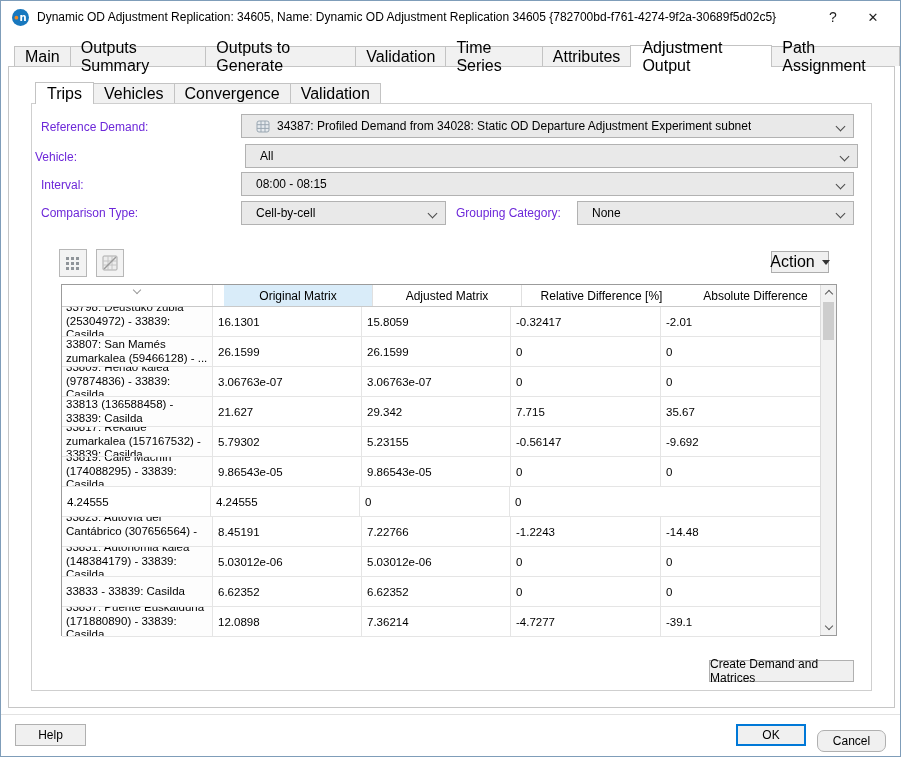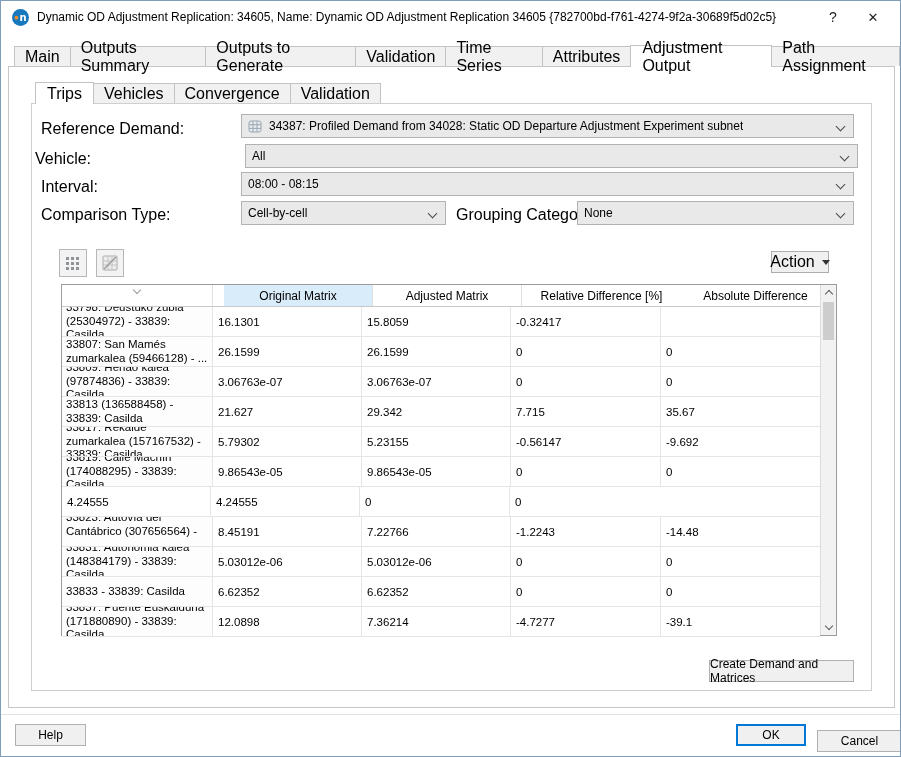--- a/index.html
+++ b/index.html
@@ -19,22 +19,22 @@
   
   .tabbar { position:absolute; left:7px; top:44px; height:22px; display:flex; align-items:flex-end; padding-left:6px; z-index:3; }
   .tab { background:#f1f1f1; border:1px solid #c3c3c3; border-bottom:none; padding:0 10px; font-size:16px; height:20px; margin-bottom:1px; margin-left:-1px; display:flex; align-items:center; position:relative; z-index:1; }
   .tab:first-child { margin-left:0; }
   .tab.active { background:#fff; height:22px; margin-bottom:0; z-index:4; padding:0 11px; }
   .pane-outer { position:absolute; left:7px; top:65px; width:887px; height:642px; border:1px solid #c6c6c6; background:#fff; }
   
   .subtabbar { position:absolute; left:30px; top:82px; height:21px; display:flex; align-items:flex-end; padding-left:4px; z-index:3; }
   .pane-inner { position:absolute; left:30px; top:102px; width:841px; height:588px; border:1px solid #cfcfcf; background:#fff; }
   
-  .flabel { position:absolute; font-size:16px; color:#000000; }
-  .combo { position:absolute; height:24px; background:#e9e9e9; border:1px solid #b2b2b2; display:flex; align-items:center; padding:0 26px 0 6px; font-size:12px; cursor:default; }
+  .flabel { position:absolute; font-size:12px; color:#6d28d9; }
+  .combo { position:absolute; height:24px; background:#e9e9e9; border:1px solid #b2b2b2; display:flex; align-items:center; padding:0 26px 0 14px; font-size:12px; cursor:default; }
   .combo .chev { position:absolute; right:9px; top:8px; width:7px; height:7px; border-right:1.6px solid #4a4a4a; border-bottom:1.6px solid #4a4a4a; transform:rotate(45deg); }
   .combo .val { white-space:nowrap; overflow:hidden; }
   .mx-ico { margin-right:6px; flex:0 0 auto; }
   
   .icobtn { position:absolute; width:28px; height:28px; background:#f3f3f3; border:1px solid #b7b7b7; display:flex; align-items:center; justify-content:center; }
   .action-btn { position:absolute; left:770px; top:250px; width:58px; height:22px; background:#f0f0f0; border:1px solid #adadad; font-size:16px; display:flex; align-items:center; justify-content:center; gap:7px; cursor:default; }
   .action-btn .tri { width:0; height:0; border-left:4px solid transparent; border-right:4px solid transparent; border-top:5px solid #333; }
   
   .mtable { position:absolute; left:60px; top:283px; width:776px; height:352px; border:1px solid #9b9b9b; background:#fff; }
   .thead { display:flex; height:22px; border-bottom:1px solid #c9c9c9; background:#fff; }
@@ -55,21 +55,21 @@
   .sarrow .ch { width:6px; height:6px; border-right:1.5px solid #5b5b5b; border-bottom:1.5px solid #5b5b5b; }
   .sarrow.up { top:0; } .sarrow.up .ch { transform:rotate(-135deg); margin-top:3px; }
   .sarrow.dn { bottom:0; } .sarrow.dn .ch { transform:rotate(45deg); margin-bottom:3px; }
   .sthumb { position:absolute; left:2px; top:17px; width:11px; height:38px; background:#cdcdcd; }
   
   .btn { position:absolute; background:#f0f0f0; border:1px solid #b0b0b0; font-size:12px; display:flex; align-items:center; justify-content:center; cursor:default; }
   .create-btn { left:708px; top:659px; width:145px; height:22px; }
   .sep-line { position:absolute; left:0; top:713px; width:100%; height:1px; background:#e2e2e2; }
   .help-btn { left:14px; top:723px; width:71px; height:22px; }
   .ok-btn { left:735px; top:723px; width:70px; height:22px; border:2px solid #0078d7; }
-  .cancel-btn { left:816px; top:729px; width:85px; height:22px; }
+  .cancel-btn { left:816px; top:729px; width:69px; height:22px;border-radius:7px; }
 </style>
 </head>
 <body>
 
 <div class="dialog">
 
   <div class="titlebar">
     <svg class="app-icon" viewBox="0 0 17 17">
       <circle cx="8.5" cy="8.5" r="8.5" fill="#1878be"></circle>
       <circle cx="4.4" cy="8.7" r="1.9" fill="#f08a24"></circle>
@@ -174,20 +174,21 @@
       <div class="th c2">Adjusted Matrix</div>
       <div class="th c4">Relative Difference [%]</div>
       <div class="th c3">Absolute Difference</div>
     </div>
     <div class="tbody">
       <div class="trow">
         <div class="td c0">33798: Deustuko zubia (25304972) - 33839: Casilda</div>
         <div class="td c1">16.1301</div>
         <div class="td c2">15.8059</div>
         <div class="td c3">-0.32417</div>
+        <div class="td c4">-2.01</div>
       </div>
       <div class="trow">
         <div class="td c0">33807: San Mamés zumarkalea (59466128) - ...</div>
         <div class="td c1">26.1599</div>
         <div class="td c2">26.1599</div>
         <div class="td c3">0</div>
         <div class="td c4">0</div>
       </div>
       <div class="trow">
         <div class="td c0">33809: Henao kalea (97874836) - 33839: Casilda</div>

